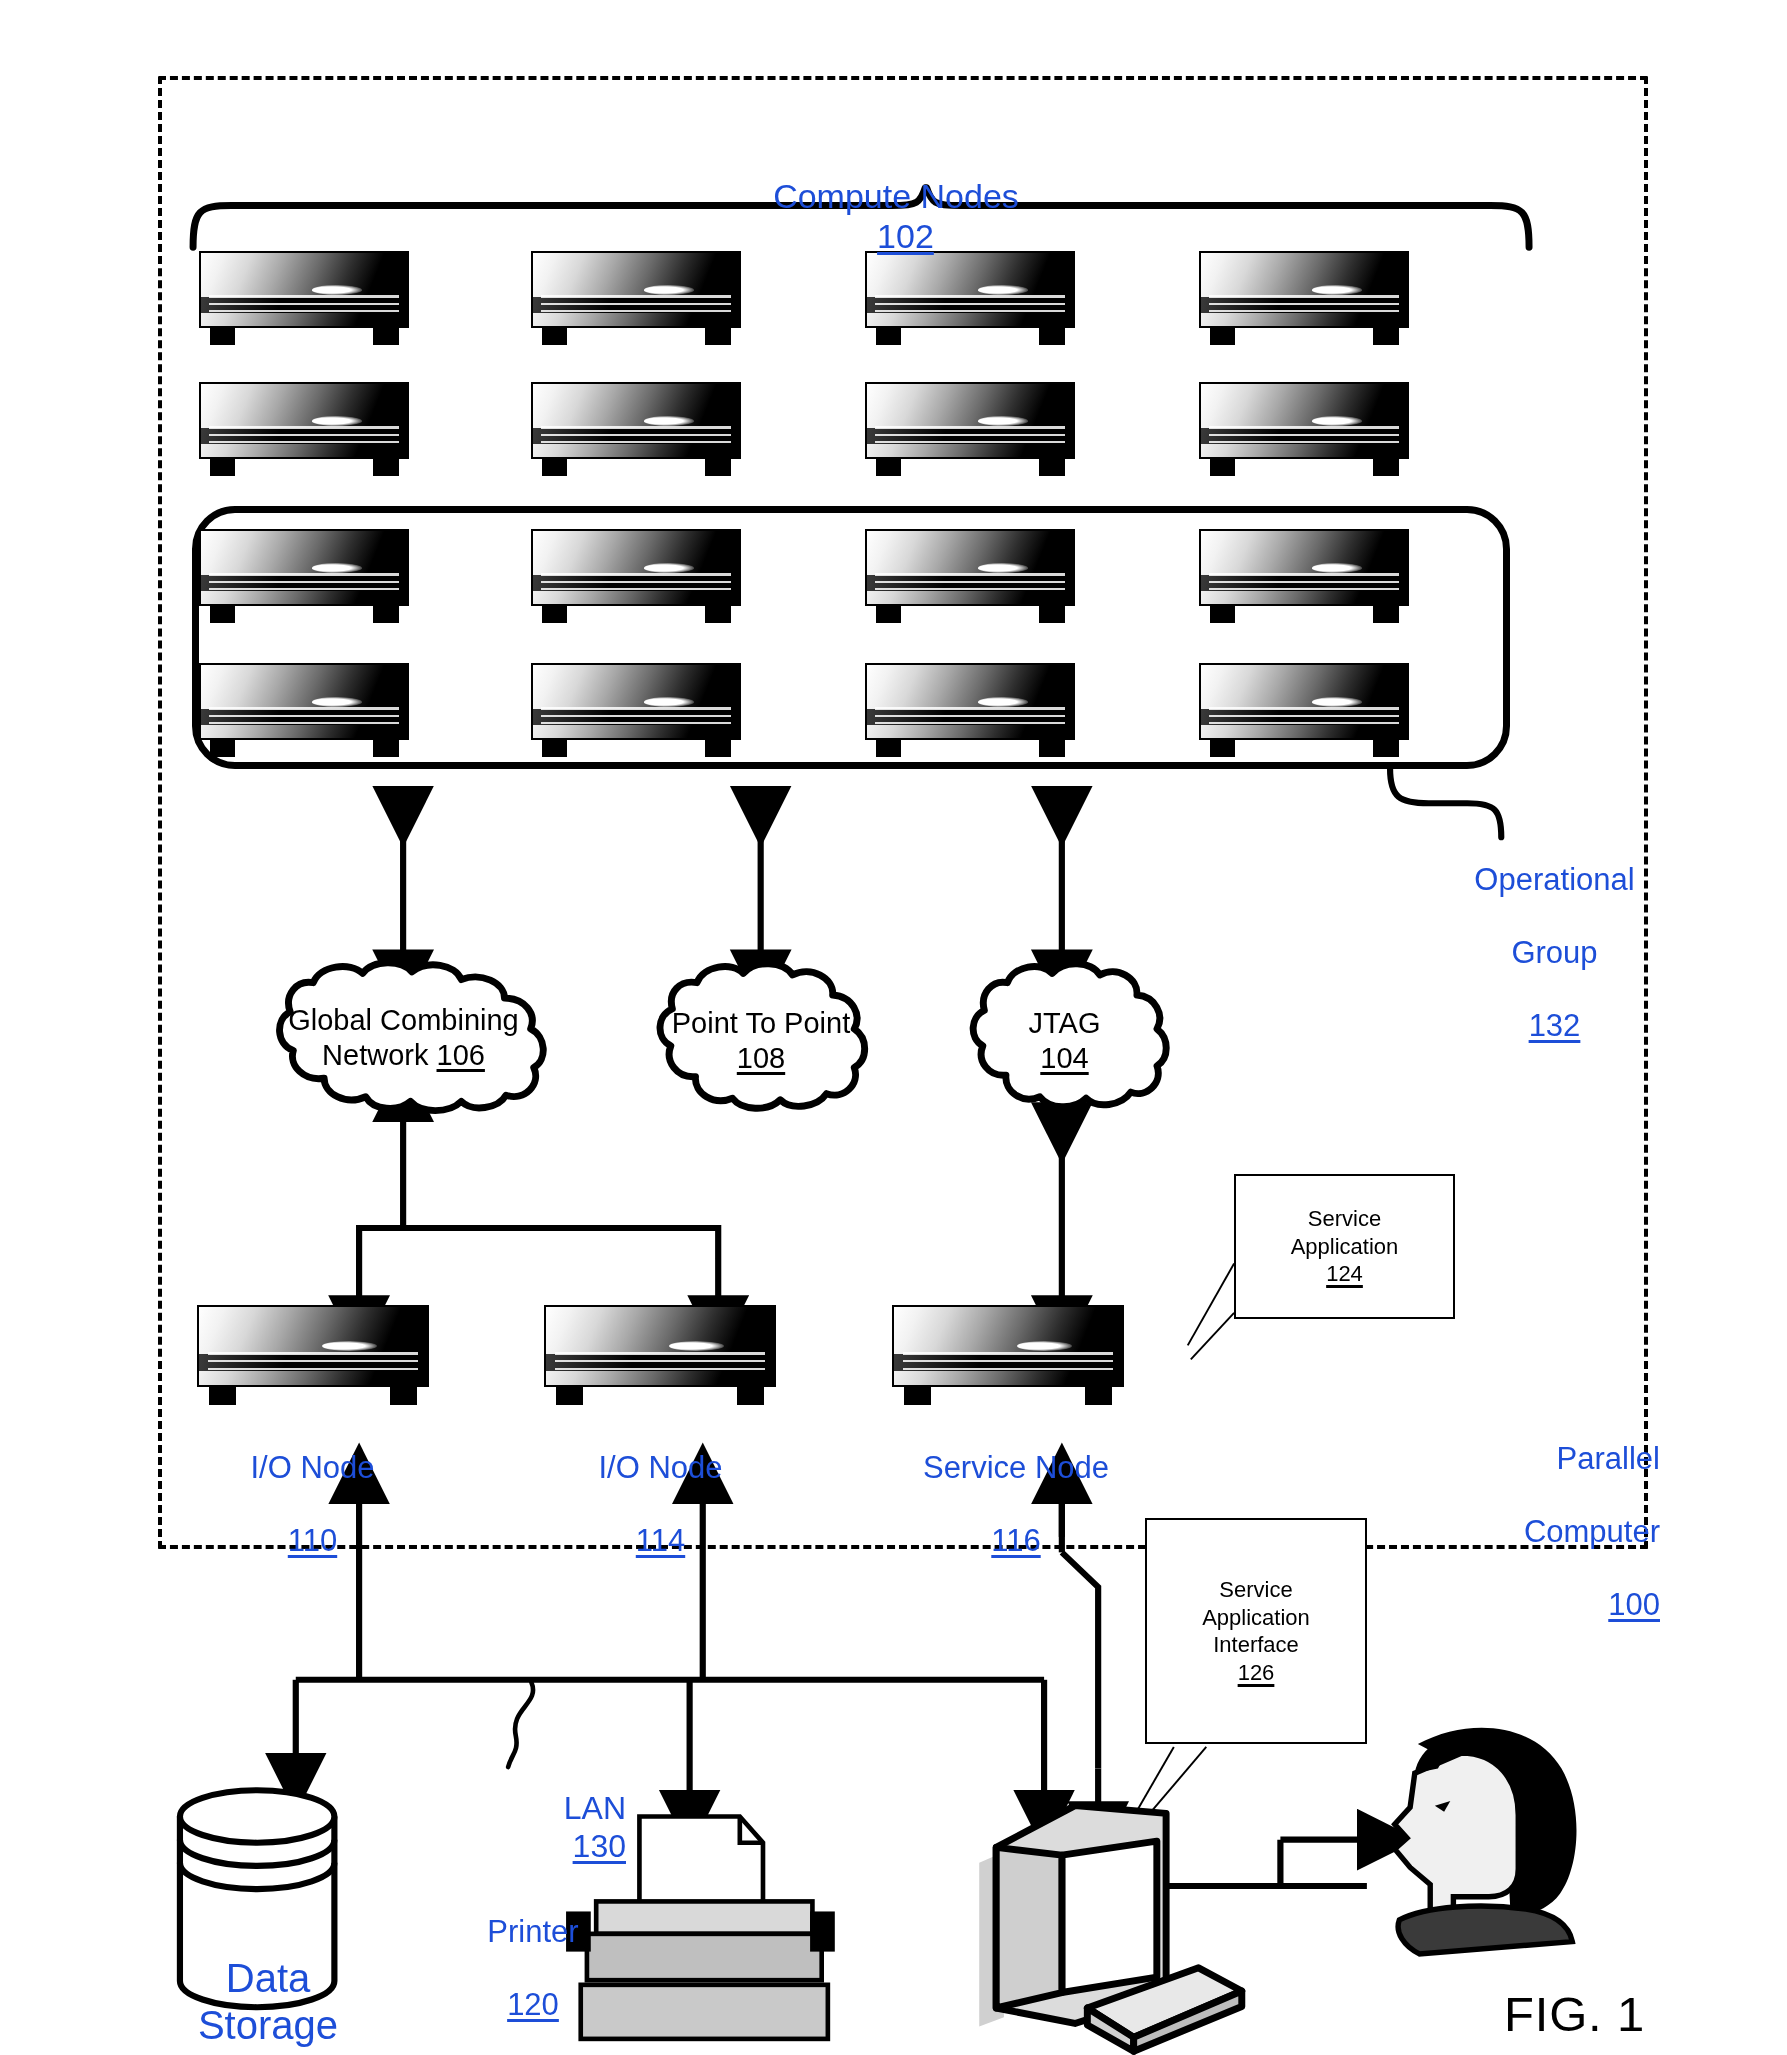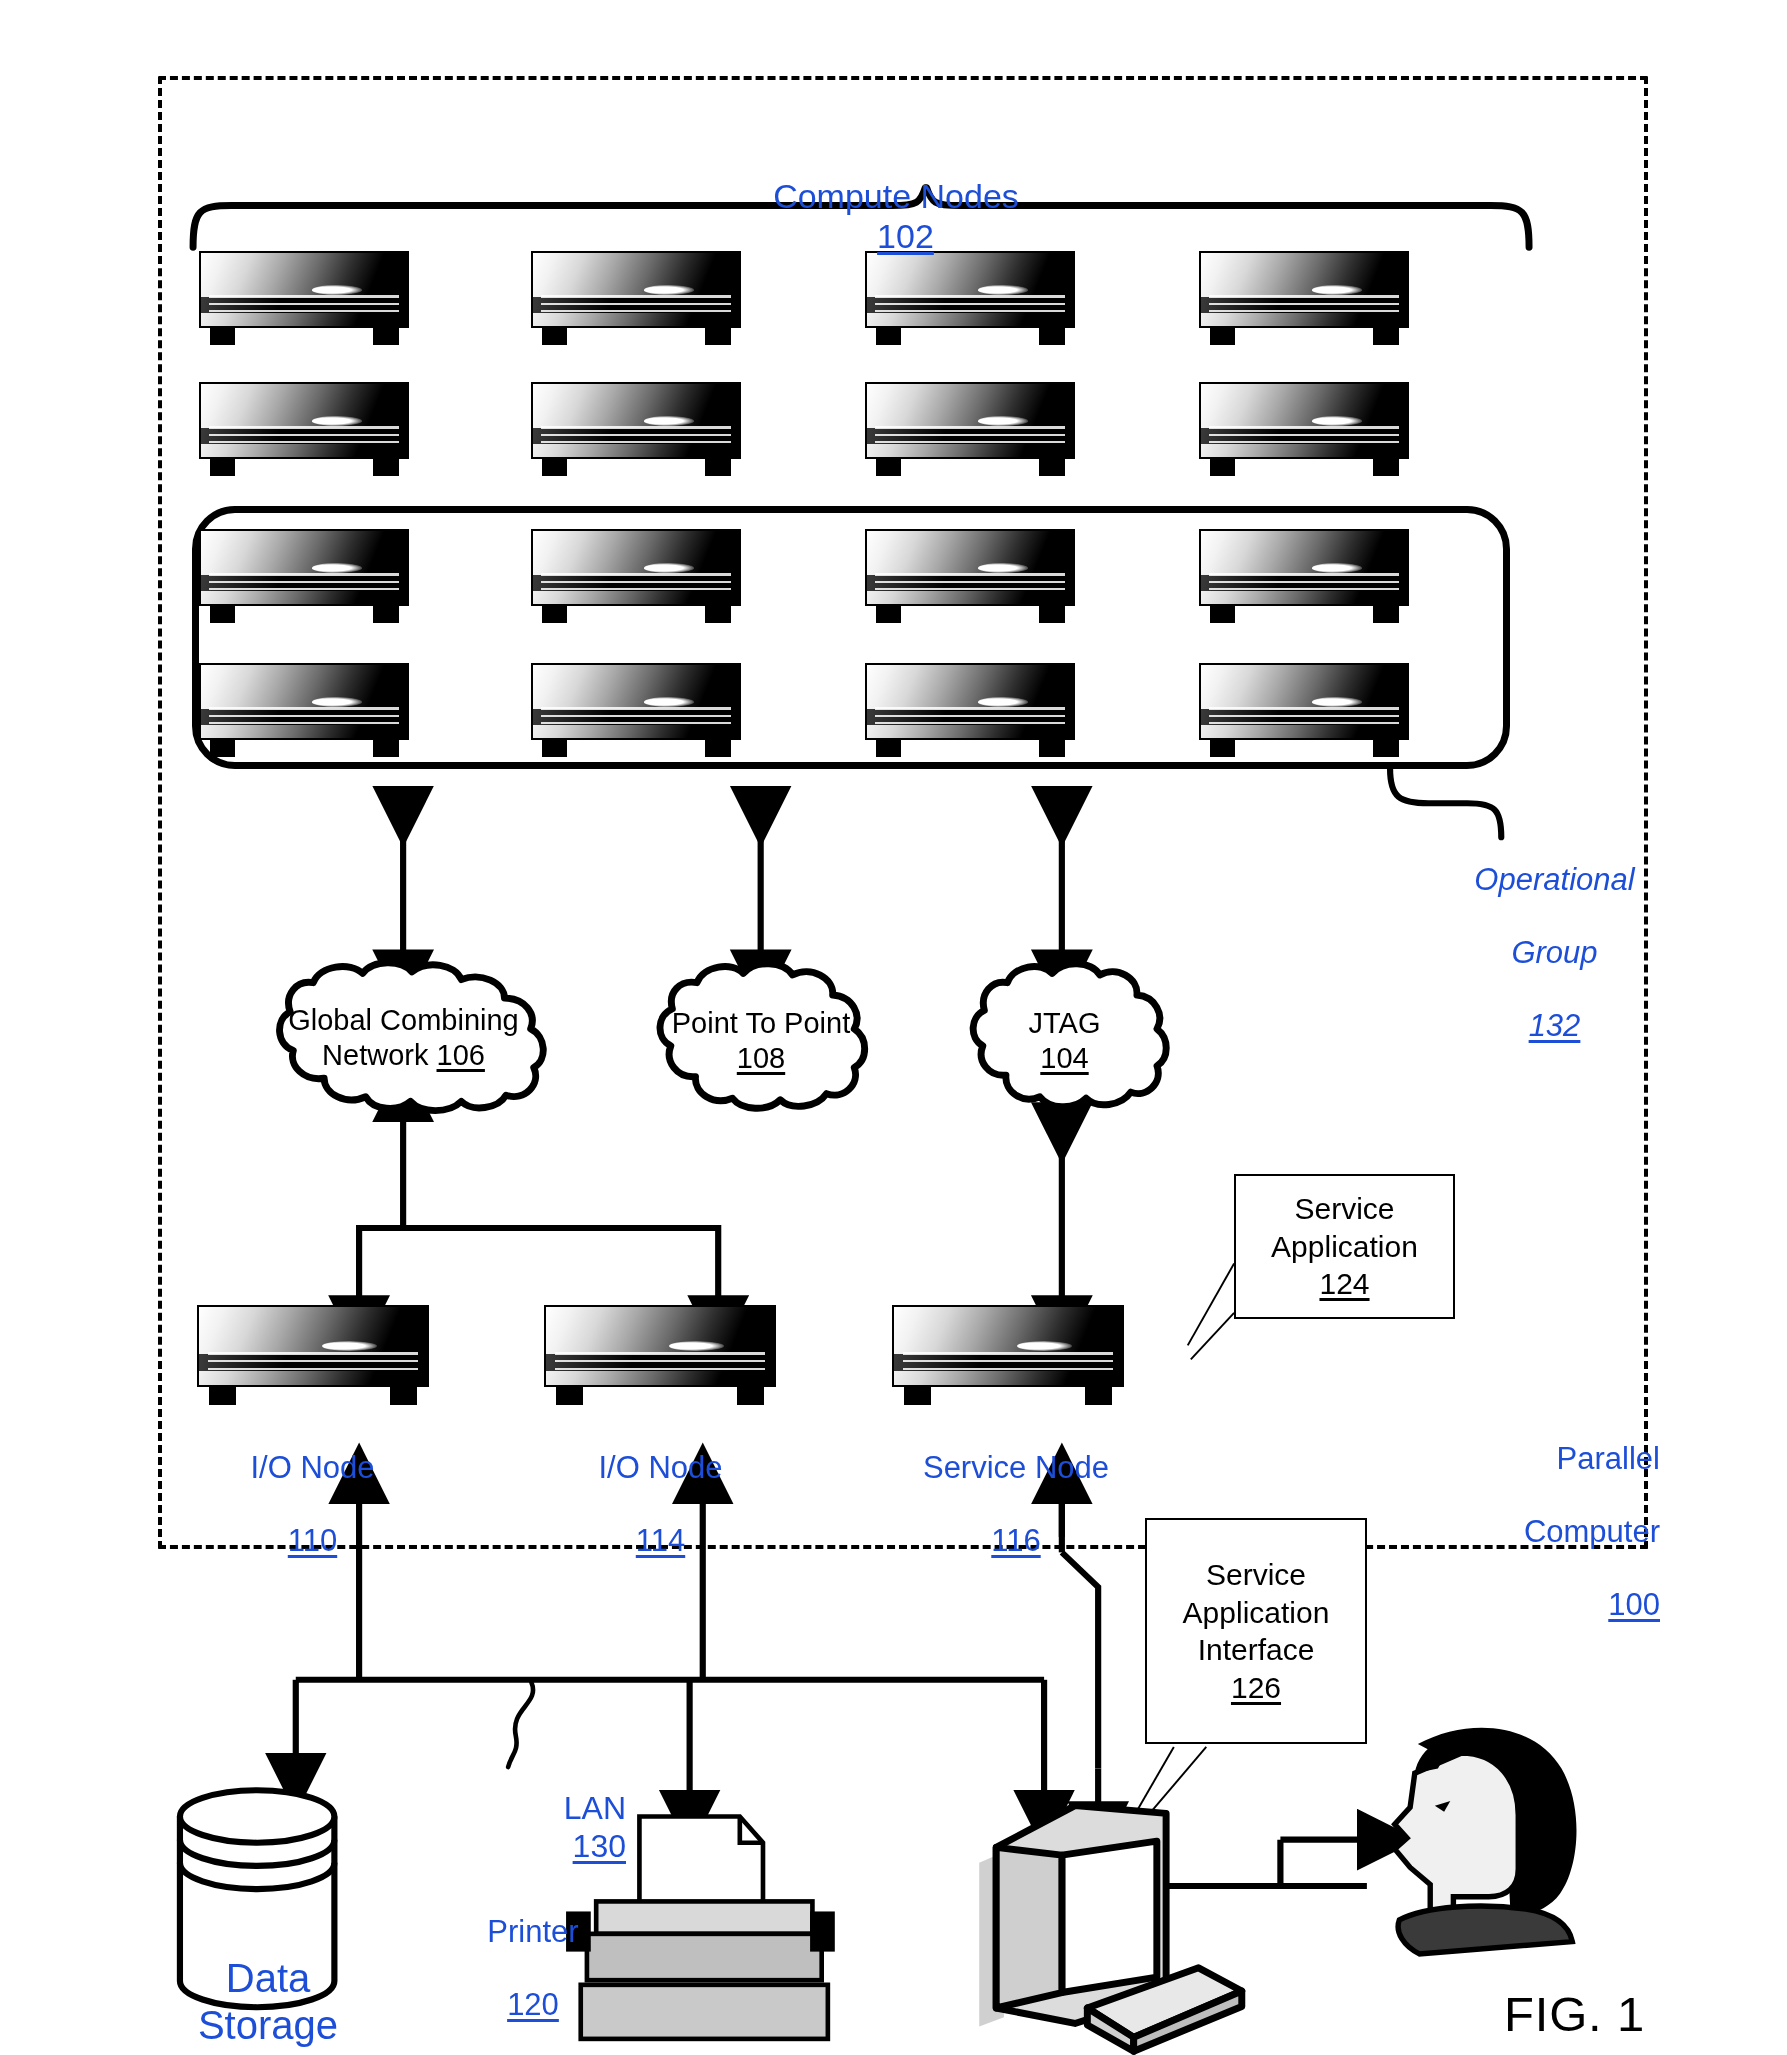--- a/index.html
+++ b/index.html
@@ -117,21 +117,21 @@
   }
   .boxlabel {
     position: absolute;
     border: 2.3px solid #000;
     background: #fff;
     box-sizing: border-box;
     display: flex;
     align-items: center;
     justify-content: center;
     text-align: center;
-    font-size: 30px;
+    font-size: 22px;
     line-height: 1.25;
     color: #000;
     white-space: pre-line;
   }
   svg { position: absolute; left: 0; top: 0; overflow: visible; }
   #vec { width: 1787px; height: 2056px; pointer-events: none; }
   .figlabel {
     position: absolute;
     font-size: 49px;
     letter-spacing: 0.8px;
@@ -544,21 +544,21 @@
 Application
 Interface</span>
     <span class="u">126</span>
   </div>
 
   <div class="lbl" style="left:618px; top:136px; width:556px; font-size:34px;">
     <span>Compute Nodes</span>
     <span>&nbsp;&nbsp;</span><span class="u">102</span>
   </div>
 
-  <div class="lbl" style="left:1450px; top:825px; width:209px; font-size:31px;font-style:italic;">
+  <div class="lbl" style="left:1450px; top:825px; width:209px; font-size:31px;">
     <span>Operational</span><br>
     <span>Group</span><br>
     <span class="u">132</span>
   </div>
 
   <div class="lbl" style="left:1467px; top:1404px; width:193px; font-size:31px; text-align:right;">
     <span>Parallel</span><br>
     <span>Computer</span><br>
     <span class="u">100</span>
   </div>

